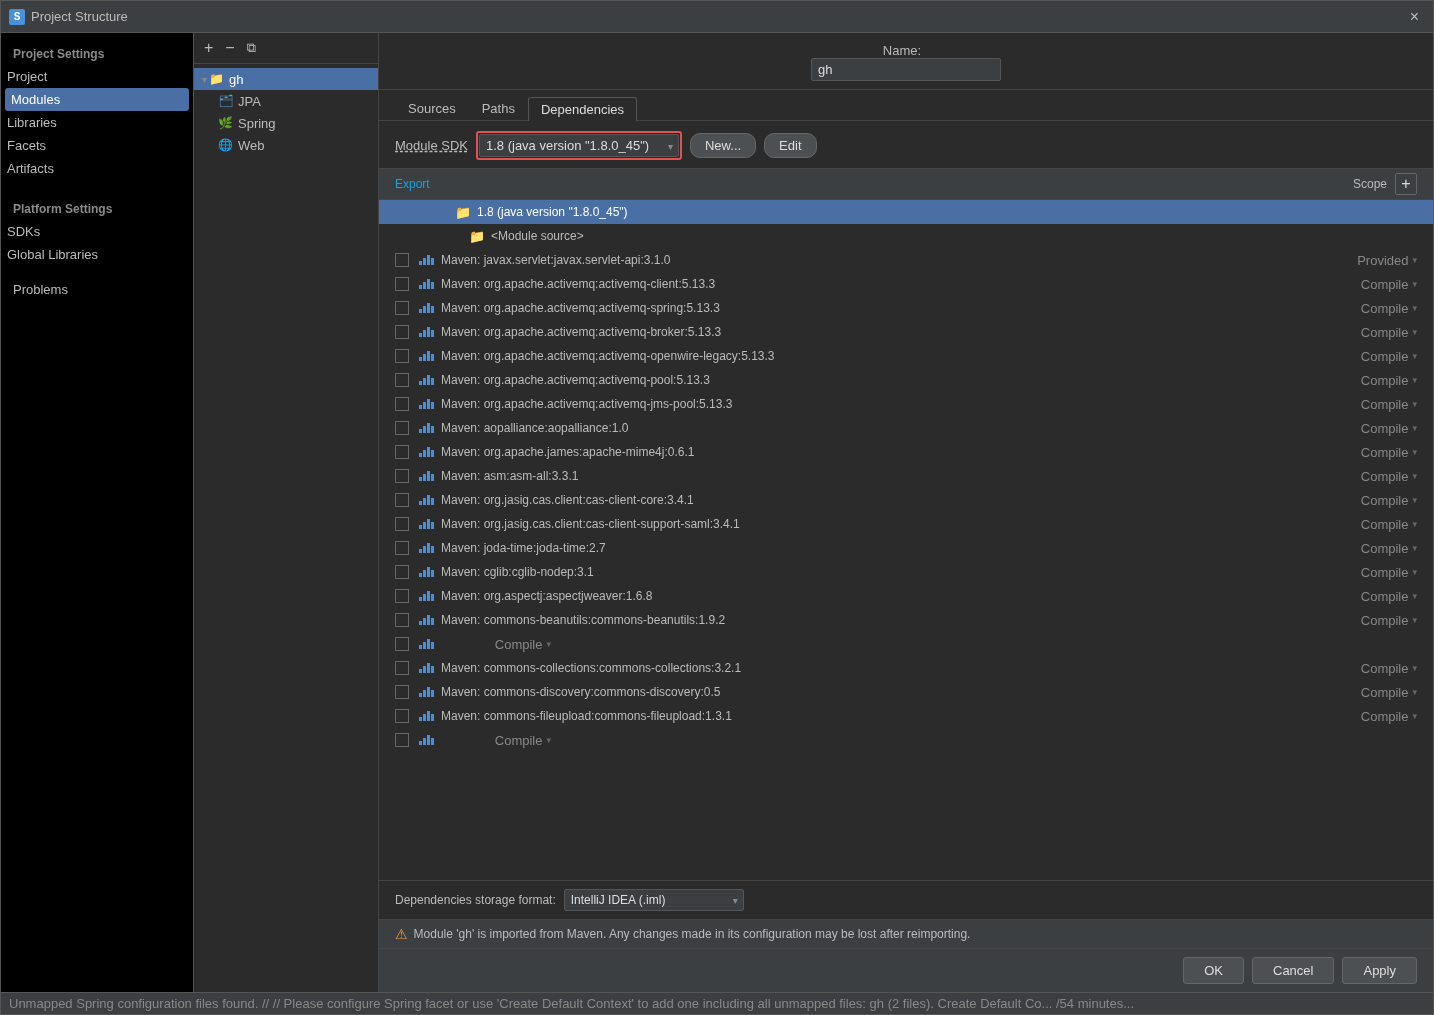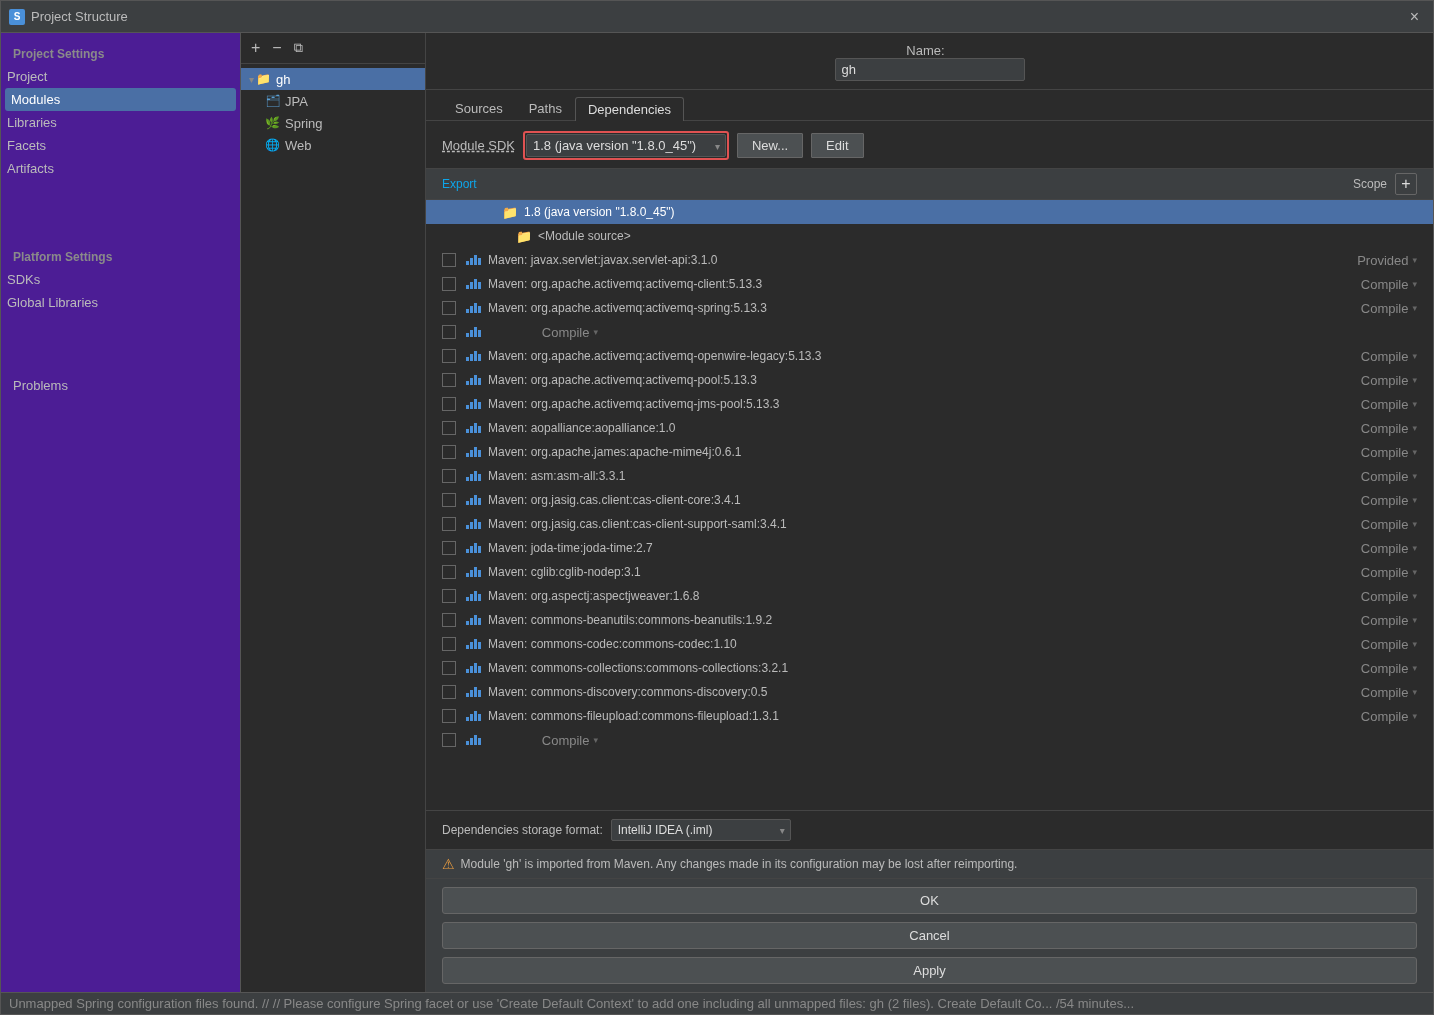--- a/index.html
+++ b/index.html
@@ -7,21 +7,21 @@
 
     .window { background: #3c3f41; width: 1434px; height: 1015px; display: flex; flex-direction: column; border: 1px solid #555; }
     .title-bar { background: #3c3f41; color: #bbb; display: flex; align-items: center; padding: 4px 8px; height: 32px; border-bottom: 1px solid #555; }
     .title-bar-icon { width: 16px; height: 16px; margin-right: 6px; background: #4a90d9; border-radius: 2px; display: flex; align-items: center; justify-content: center; color: white; font-size: 10px; font-weight: bold; }
     .title-bar-text { flex: 1; color: #bbb; font-size: 13px; }
     .title-bar-close { color: #bbb; cursor: pointer; font-size: 16px; padding: 2px 6px; }
 
     .main-content { display: flex; flex: 1; overflow: hidden; }
 
     
-    .sidebar { width: 240px; background: #4c1d95; border-right: 1px solid #555; display: flex; flex-direction: column; padding: 8px 0; gap: 48px; }
+    .sidebar { width: 193px; background: #000000; border-right: 1px solid #555; display: flex; flex-direction: column; padding: 8px 0; }
     .sidebar-section-title { color: #8a8a8a; font-size: 12px; font-weight: bold; padding: 6px 12px 4px; }
     .sidebar-item { padding: 4px 6px; cursor: pointer; color: #bbb; border-radius: 0; }
     .sidebar-item.active { background: #4a6fa5; color: white; border-radius: 3px; margin: 0 4px; }
     .sidebar-section { margin-bottom: 8px; }
     .platform-section { margin-top: 8px; }
     .problems-section { margin-top: 16px; padding: 0 12px; color: #bbb; cursor: pointer; }
 
     
     .tree-panel { width: 185px; background: #2b2b2b; border-right: 1px solid #444; display: flex; flex-direction: column; }
     .tree-toolbar { display: flex; align-items: center; padding: 4px 6px; border-bottom: 1px solid #444; gap: 4px; }
@@ -50,21 +50,21 @@
     .tab { padding: 4px 12px; cursor: pointer; color: #bbb; border: 1px solid transparent; border-bottom: none; border-radius: 3px 3px 0 0; font-size: 13px; }
     .tab.active { background: #2b2b2b; border-color: #555; color: #ddd; position: relative; top: 1px; }
 
     
     .sdk-row { display: flex; align-items: center; padding: 10px 16px 8px; border-bottom: 1px solid #444; }
     .sdk-label { color: #bbb; margin-right: 8px; font-size: 13px; text-decoration: underline; text-decoration-style: dashed; }
     .sdk-dropdown-wrapper { border: 2px solid #e05252; border-radius: 3px; padding: 1px; }
     .sdk-dropdown { background: #3c3f41; border: 1px solid #555; color: #ddd; padding: 3px 24px 3px 6px; font-size: 13px; border-radius: 2px; outline: none; cursor: pointer; appearance: none; -webkit-appearance: none; min-width: 200px; }
     .sdk-dropdown-container { position: relative; display: inline-block; }
     .sdk-dropdown-arrow { position: absolute; right: 6px; top: 50%; transform: translateY(-50%); color: #888; pointer-events: none; font-size: 10px; }
-    .sdk-btn { background: #4c5052; border: 1px solid #666; color: #ddd; padding: 4px 14px; margin-left: 8px; cursor: pointer; border-radius: 1px; font-size: 13px; }
+    .sdk-btn { background: #4c5052; border: 1px solid #666; color: #ddd; padding: 4px 14px; margin-left: 8px; cursor: pointer; border-radius: 10px; font-size: 13px; }
 
     
     .deps-table-container { flex: 1; overflow: hidden; display: flex; flex-direction: column; }
     .deps-header { display: flex; align-items: center; padding: 4px 16px; background: #3c3f41; border-bottom: 1px solid #444; }
     .deps-col-export { width: 60px; color: #0ea5e9; font-size: 12px; }
     .deps-col-name { flex: 1; color: #bbb; font-size: 12px; }
     .deps-col-scope { width: 120px; color: #bbb; font-size: 12px; text-align: right; }
     .deps-add-btn { margin-left: 8px; background: #3c3f41; border: 1px solid #666; color: #ddd; width: 22px; height: 22px; cursor: pointer; display: flex; align-items: center; justify-content: center; border-radius: 2px; font-size: 16px; }
 
     .deps-list { flex: 1; overflow-y: auto; }
@@ -87,21 +87,21 @@
     .storage-label { color: #bbb; font-size: 12px; margin-right: 8px; }
     .storage-dropdown-container { position: relative; display: inline-block; }
     .storage-dropdown { background: #3c3f41; border: 1px solid #555; color: #ddd; padding: 3px 24px 3px 6px; font-size: 12px; border-radius: 2px; outline: none; cursor: pointer; appearance: none; -webkit-appearance: none; min-width: 180px; }
     .storage-dropdown-arrow { position: absolute; right: 6px; top: 50%; transform: translateY(-50%); color: #888; pointer-events: none; font-size: 10px; }
 
     .warning-row { display: flex; align-items: center; padding: 6px 16px; background: #3c3f41; border-top: 1px solid #444; }
     .warning-icon { color: #f0a040; margin-right: 6px; font-size: 14px; }
     .warning-text { color: #bbb; font-size: 12px; }
 
     
-    .dialog-buttons { display: flex; justify-content: flex-end; padding: 8px 16px; gap: 8px; border-top: 1px solid #444; background: #3c3f41; flex-direction: column; }
+    .dialog-buttons { display: flex; justify-content: flex-end; padding: 8px 16px; gap: 8px; border-top: 1px solid #444; background: #3c3f41; }
     .dialog-btn { padding: 5px 20px; border-radius: 3px; cursor: pointer; font-size: 13px; border: 1px solid #666; }
     .dialog-btn-ok { background: #4c5052; color: #ddd; }
     .dialog-btn-cancel { background: #4c5052; color: #ddd; }
     .dialog-btn-apply { background: #4c5052; color: #ddd; }
 
     
     .deps-list::-webkit-scrollbar { width: 8px; }
     .deps-list::-webkit-scrollbar-track { background: #2b2b2b; }
     .deps-list::-webkit-scrollbar-thumb { background: #555; border-radius: 4px; }
 
@@ -284,20 +284,21 @@
           <div class="dep-row">
             <div class="dep-checkbox"></div>
             <span class="dep-icon">
               <div class="bar-icon">
                   <span style="height:4px;"></span>
                   <span style="height:7px;"></span>
                   <span style="height:10px;"></span>
                   <span style="height:7px;"></span>
                 </div>
             </span>
+            <span class="dep-name">Maven: org.apache.activemq:activemq-broker:5.13.3</span>
             <div class="dep-scope">
               <span>Compile</span>
               <span class="scope-dropdown-arrow">▾</span>
             </div>
           </div>
           <div class="dep-row">
             <div class="dep-checkbox"></div>
             <span class="dep-icon">
               <div class="bar-icon">
                   <span style="height:4px;"></span>
@@ -491,21 +492,20 @@
           <div class="dep-row">
             <div class="dep-checkbox"></div>
             <span class="dep-icon">
               <div class="bar-icon">
                   <span style="height:4px;"></span>
                   <span style="height:7px;"></span>
                   <span style="height:10px;"></span>
                   <span style="height:7px;"></span>
                 </div>
             </span>
-            <span class="dep-name">Maven: commons-codec:commons-codec:1.10</span>
             <div class="dep-scope">
               <span>Compile</span>
               <span class="scope-dropdown-arrow">▾</span>
             </div>
           </div>
           <div class="dep-row">
             <div class="dep-checkbox"></div>
             <span class="dep-icon">
               <div class="bar-icon">
                   <span style="height:4px;"></span>

